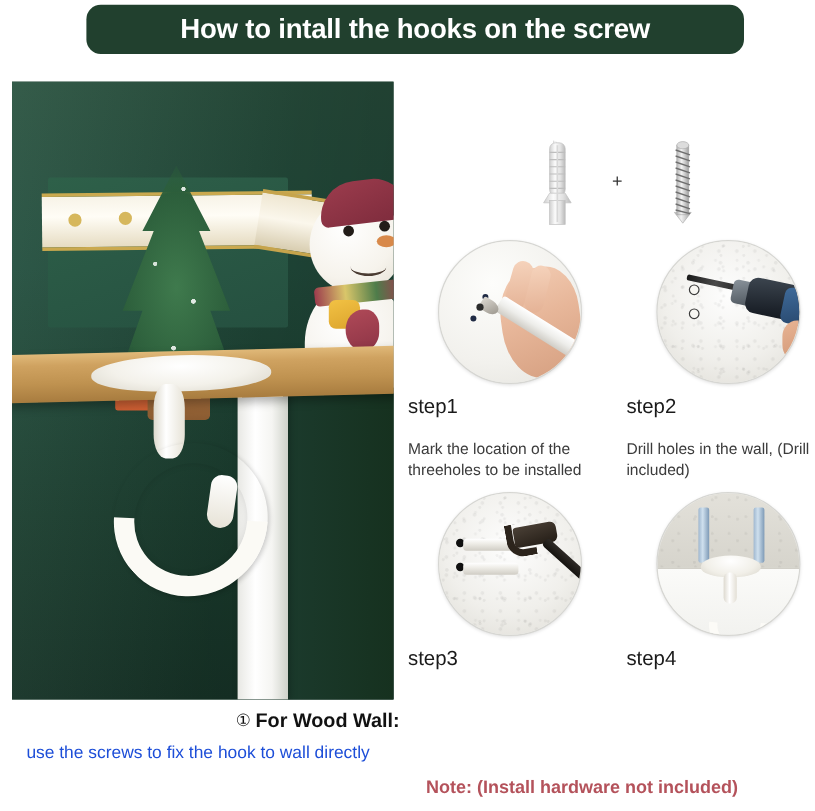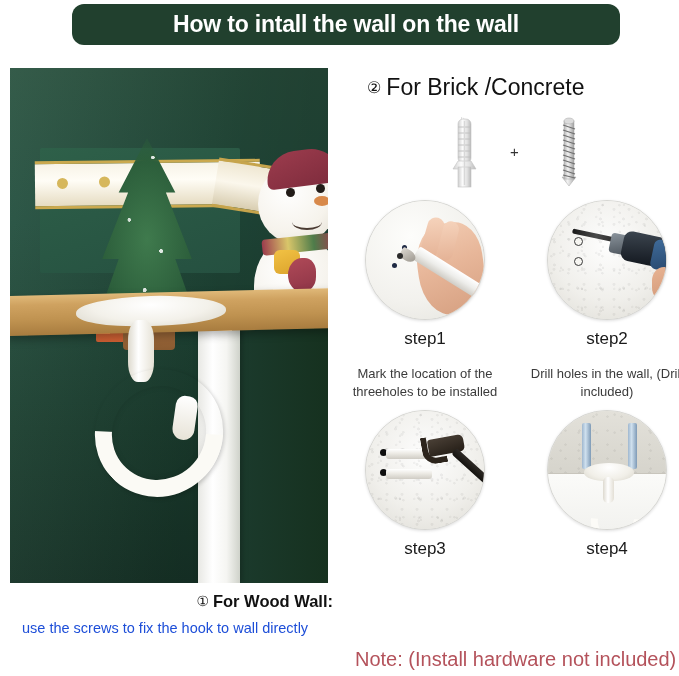--- a/index.html
+++ b/index.html
@@ -322,21 +322,20 @@
   
   .steps {
     position: absolute;
     left: 0;
     top: 140px;
     width: 339px;
   }
   .step-cell {
     position: absolute;
     width: 170px;
-    text-align: center;
   }
   .step-c1 { left: 0px; }
   .step-c2 { left: 182px; }
   .step-r1 { top: 0px; }
   .step-r2 { top: 210px; }
 
   .circle-photo {
     width: 118px;
     height: 118px;
     margin: 0 auto;
@@ -582,30 +581,31 @@
     font-size: 14.5px;
     line-height: 1.42;
     color: #1d4ed8;
   }
 
   
   .note {
     position: absolute;
     left: 355px;
     top: 648px;
-    font-size: 20px;
+    font-size: 15px;
     color: #b4525b;
     white-space: nowrap;
+    font-weight: bold;
   }
 </style>
 </head>
 <body>
 
 <div class="title-banner">
-  <span class="title-text">How to intall the wall on the wall</span>
+  <span class="title-text">How to intall the hooks on the screw</span>
 </div>
 
 <div class="photo-left">
   <div class="ph-wall"></div>
   <div class="ph-cabinet"></div>
   <div class="ph-cornice">
     <div class="ph-orn" style="left:22px;top:14px;"></div>
     <div class="ph-orn" style="left:64px;top:13px;"></div>
     <div class="ph-orn" style="left:96px;top:14px;"></div>
   </div>
@@ -630,23 +630,20 @@
 
   <div class="ph-shelf"></div>
   <div class="ph-hook-plate"></div>
   <div class="ph-hook-neck"></div>
   <div class="ph-hook-curve"></div>
   <div class="ph-hook-tip"></div>
 </div>
 
 <div class="right-panel">
 
-  <div class="section-head">
-    <span class="circ-num">②</span><span>For Brick /Concrete</span>
-  </div>
 
   <div class="hardware-row">
     <svg class="hw-anchor" width="34" height="74" viewBox="0 0 34 74">
       <defs>
         <linearGradient id="anchGrad" x1="0" y1="0" x2="1" y2="0">
           <stop offset="0%" stop-color="#cfcfcf"></stop>
           <stop offset="35%" stop-color="#fbfbfb"></stop>
           <stop offset="70%" stop-color="#e2e2e2"></stop>
           <stop offset="100%" stop-color="#b9b9b9"></stop>
         </linearGradient>

